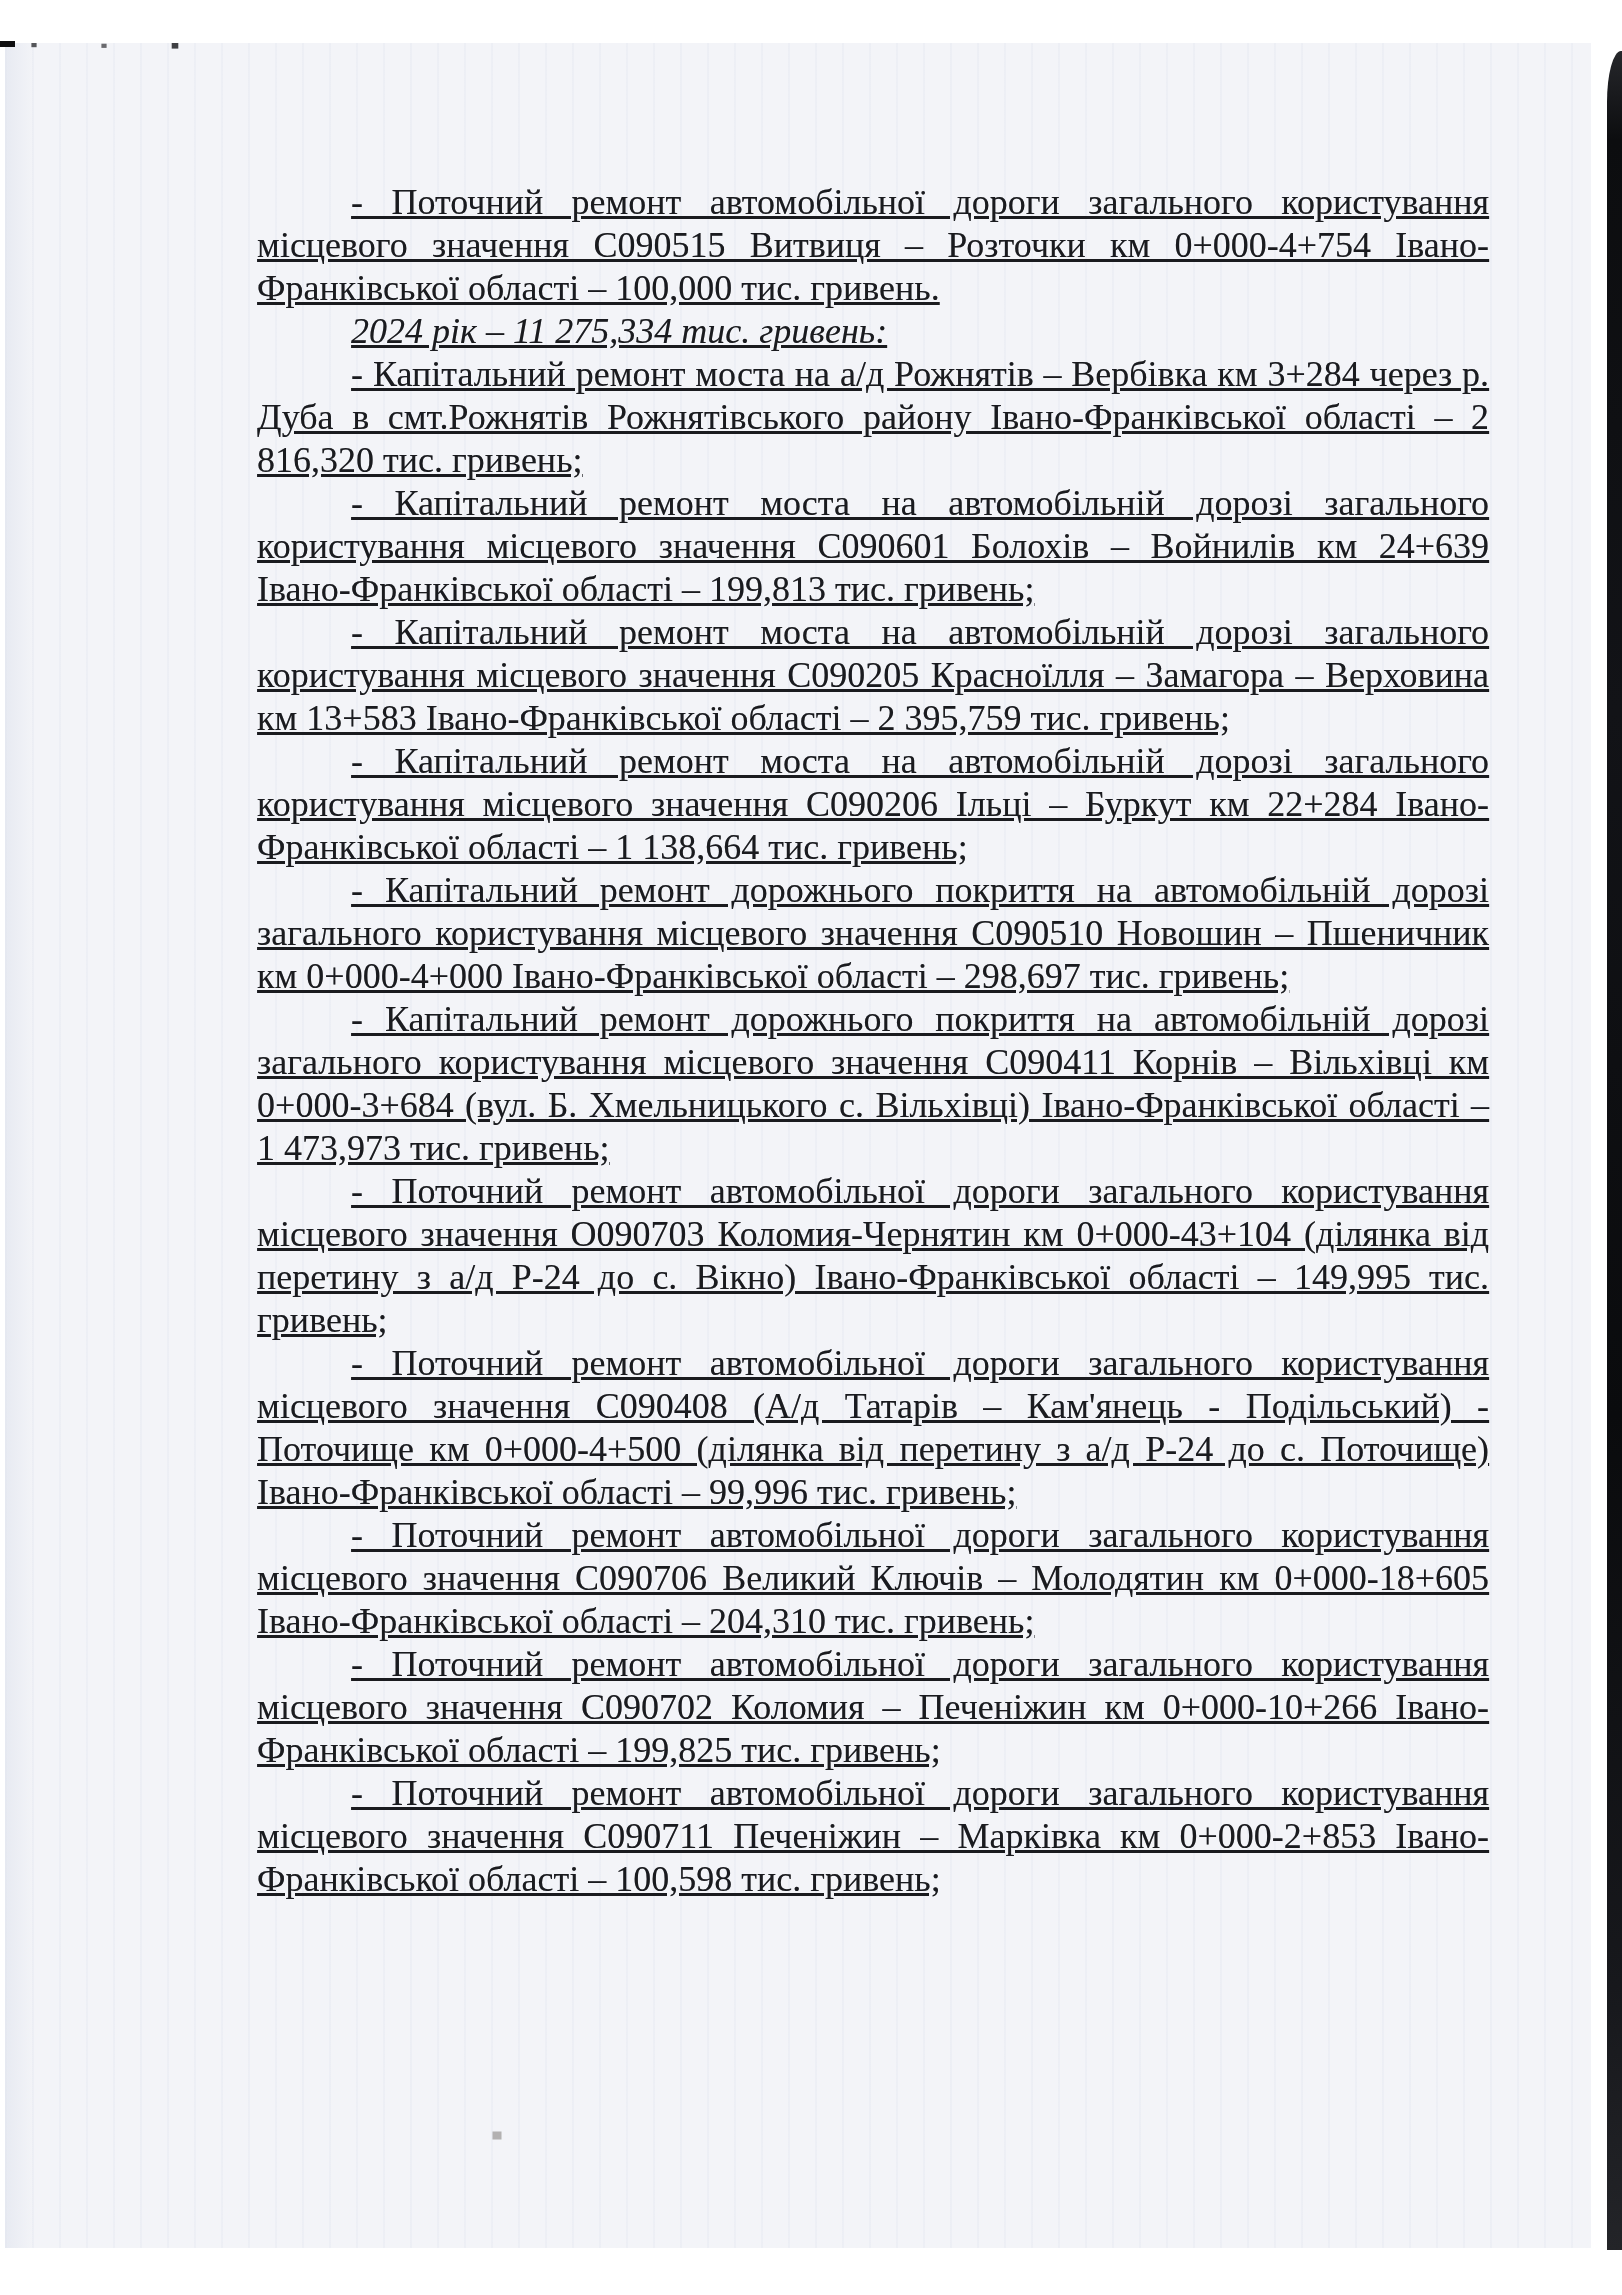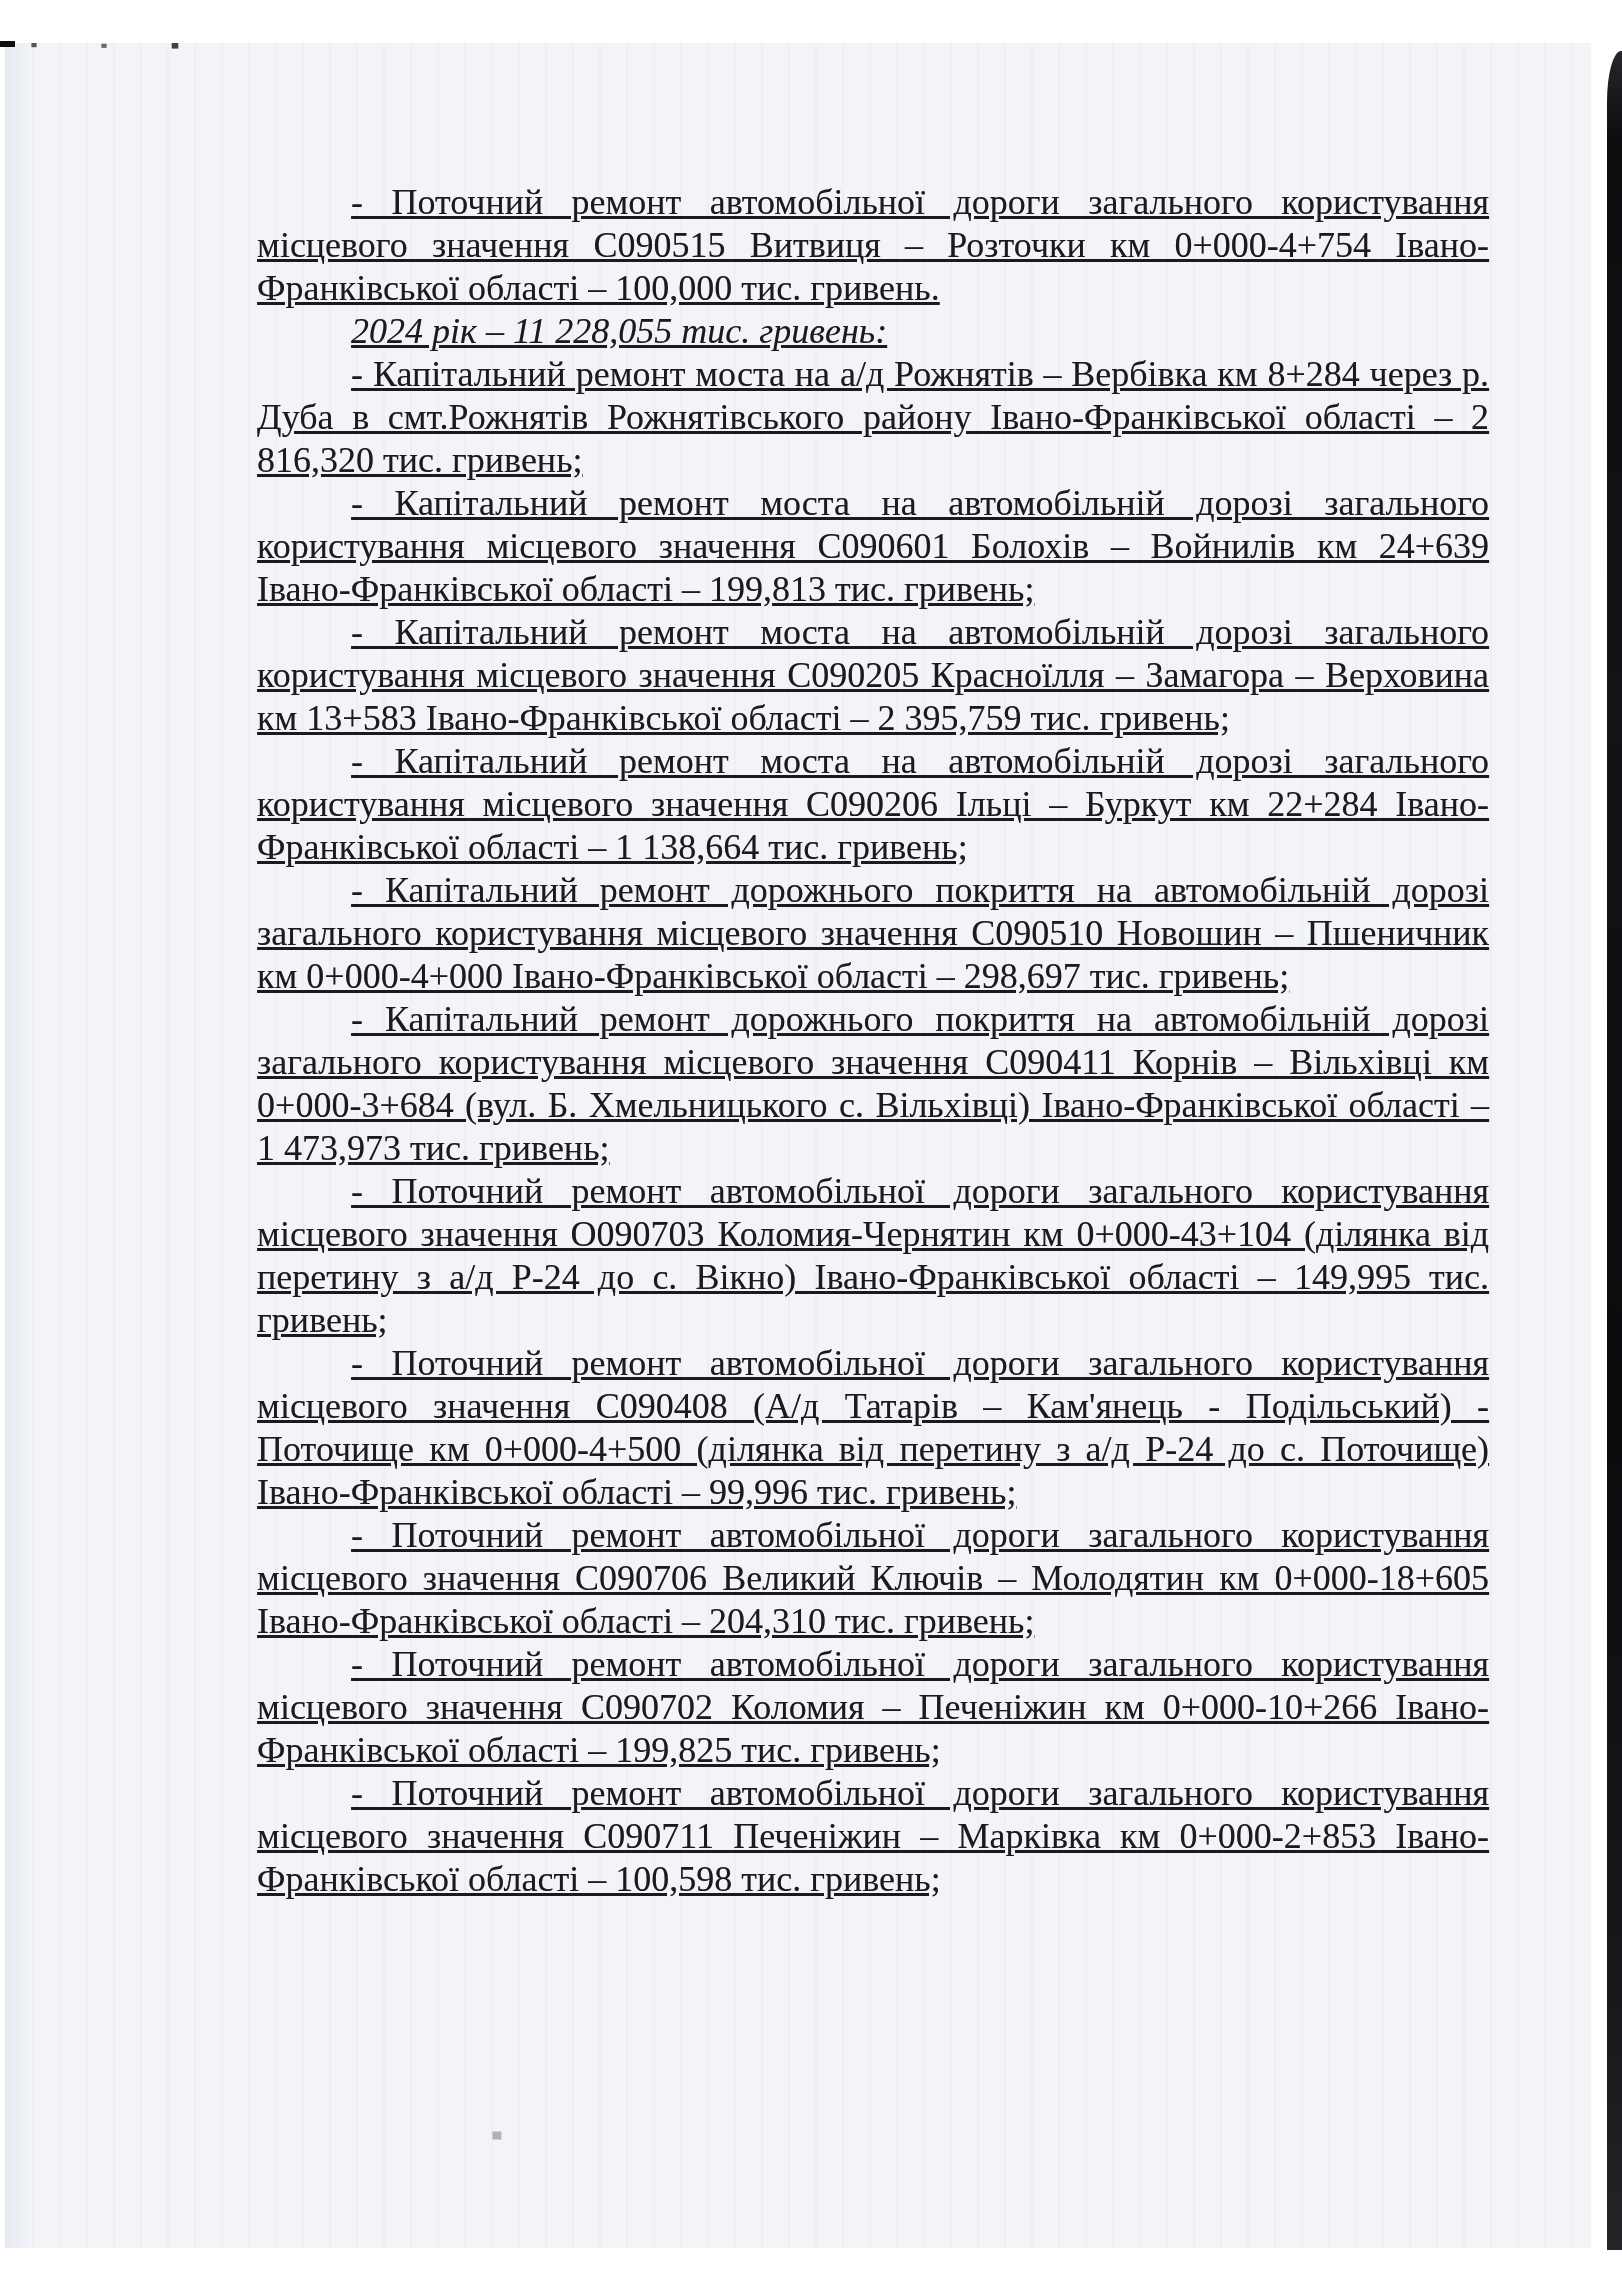--- a/index.html
+++ b/index.html
@@ -79,22 +79,22 @@
   .para.italic {
     font-style: italic;
   }
 </style>
 </head>
 <body>
 
 <div class="scan">
   <div class="textblock">
       <p class="para">- Поточний ремонт автомобільної дороги загального користування місцевого значення С090515 Витвиця – Розточки км 0+000-4+754 Івано-Франківської області – 100,000 тис. гривень.</p>
-      <p class="para italic">2024 рік – 11 228,055 тис. гривень:</p>
-      <p class="para">- Капітальний ремонт моста на а/д Рожнятів – Вербівка км 8+284 через р. Дуба в смт.Рожнятів Рожнятівського району Івано-Франківської області – 2 816,320 тис. гривень;</p>
+      <p class="para italic">2024 рік – 11 275,334 тис. гривень:</p>
+      <p class="para">- Капітальний ремонт моста на а/д Рожнятів – Вербівка км 3+284 через р. Дуба в смт.Рожнятів Рожнятівського району Івано-Франківської області – 2 816,320 тис. гривень;</p>
       <p class="para">- Капітальний ремонт моста на автомобільній дорозі загального користування місцевого значення С090601 Болохів – Войнилів км 24+639 Івано-Франківської області – 199,813 тис. гривень;</p>
       <p class="para">- Капітальний ремонт моста на автомобільній дорозі загального користування місцевого значення С090205 Красноїлля – Замагора – Верховина км 13+583 Івано-Франківської області – 2 395,759 тис. гривень;</p>
       <p class="para">- Капітальний ремонт моста на автомобільній дорозі загального користування місцевого значення С090206 Ільці – Буркут км 22+284 Івано-Франківської області – 1 138,664 тис. гривень;</p>
       <p class="para">- Капітальний ремонт дорожнього покриття на автомобільній дорозі загального користування місцевого значення С090510 Новошин – Пшеничник км 0+000-4+000 Івано-Франківської області – 298,697 тис. гривень;</p>
       <p class="para">- Капітальний ремонт дорожнього покриття на автомобільній дорозі загального користування місцевого значення С090411 Корнів – Вільхівці км 0+000-3+684 (вул. Б. Хмельницького с. Вільхівці) Івано-Франківської області – 1 473,973 тис. гривень;</p>
       <p class="para">- Поточний ремонт автомобільної дороги загального користування місцевого значення О090703 Коломия-Чернятин км 0+000-43+104 (ділянка від перетину з а/д Р-24 до с. Вікно) Івано-Франківської області – 149,995 тис. гривень;</p>
       <p class="para">- Поточний ремонт автомобільної дороги загального користування місцевого значення С090408 (А/д Татарів – Кам'янець - Подільський) - Поточище км 0+000-4+500 (ділянка від перетину з а/д Р-24 до с. Поточище) Івано-Франківської області – 99,996 тис. гривень;</p>
       <p class="para">- Поточний ремонт автомобільної дороги загального користування місцевого значення С090706 Великий Ключів – Молодятин км 0+000-18+605 Івано-Франківської області – 204,310 тис. гривень;</p>
       <p class="para">- Поточний ремонт автомобільної дороги загального користування місцевого значення С090702 Коломия – Печеніжин км 0+000-10+266 Івано-Франківської області – 199,825 тис. гривень;</p>
       <p class="para">- Поточний ремонт автомобільної дороги загального користування місцевого значення С090711 Печеніжин – Марківка км 0+000-2+853 Івано-Франківської області – 100,598 тис. гривень;</p>

